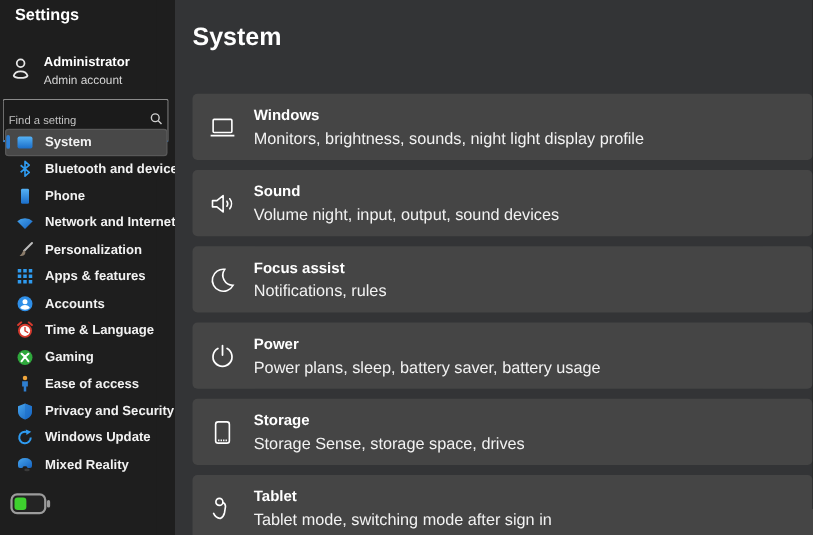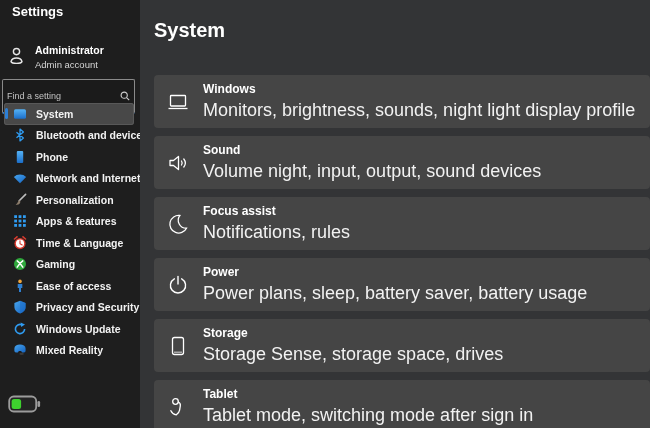--- a/index.html
+++ b/index.html
@@ -47,21 +47,21 @@
   .main { position: absolute; left: 140px; top: 0; width: 510px; height: 428px; background: #333436; }
   .main-title { position: absolute; top: 19px; left: 14px; font-size: 20px; font-weight: bold; color: #fff; }
   .cards { position: absolute; top: 75px; left: 14px; right: 0; }
   .card {
     height: 53px; margin-bottom: 8px; background: #454545; border-radius: 4px;
     display: flex; align-items: center; padding-left: 11px; cursor: pointer;
   }
   .card-icon { width: 26px; height: 26px; flex: none; margin-right: 12px; display: flex; align-items: center; justify-content: center; }
   .card-icon svg { width: 24px; height: 24px; }
   .card-title { font-size: 12px; font-weight: bold; color: #fff; }
-  .card-sub { font-size: 18px; color: #f2f2f2; margin-top: 4px; }
+  .card-sub { font-size: 13px; color: #f2f2f2; margin-top: 4px; }
 </style>
 </head>
 <body>
 
 <svg width="0" height="0" style="position:absolute" aria-hidden="true">
   <defs>
     <linearGradient id="gb" x1="0" y1="0" x2="1" y2="1">
       <stop offset="0" stop-color="#47a5ee"></stop>
         <stop offset="1" stop-color="#1563c0"></stop>
     </linearGradient>
@@ -152,20 +152,30 @@
           <rect x="1.2" y="10" width="2.8" height="2.8"></rect>
             <rect x="5.6" y="10" width="2.8" height="2.8"></rect>
             <rect x="10" y="10" width="2.8" height="2.8"></rect>
         </svg>
       </span>
       <span class="nav-label">Apps &amp; features</span>
     </div>
     <div class="nav-item">
       <span class="nav-icon">
         <svg viewBox="0 0 14 14">
+          <circle cx="7" cy="7" r="6" fill="#2f8fe8"></circle>
+          <circle cx="7" cy="5.4" r="2" fill="#fff"></circle>
+          <path d="M3.1 10.4 C3.8 8.7 5.2 7.9 7 7.9 C8.8 7.9 10.2 8.7 10.9 10.4 A6 6 0 0 1 3.1 10.4 Z" fill="#fff"></path>
+        </svg>
+      </span>
+      <span class="nav-label">Accounts</span>
+    </div>
+    <div class="nav-item">
+      <span class="nav-icon">
+        <svg viewBox="0 0 14 14">
           <path d="M1.5 3 L4 0.8 M12.5 3 L10 0.8" stroke="#d63a2e" stroke-width="1.6" stroke-linecap="round"></path>
           <circle cx="7" cy="7.6" r="5.6" fill="#d63a2e"></circle>
           <circle cx="7" cy="7.6" r="4.1" fill="#fff"></circle>
           <path d="M7 4.9 V7.6 L9.2 9" stroke="#d63a2e" stroke-width="1.1" fill="none" stroke-linecap="round"></path>
         </svg>
       </span>
       <span class="nav-label">Time &amp; Language</span>
     </div>
     <div class="nav-item">
       <span class="nav-icon">

